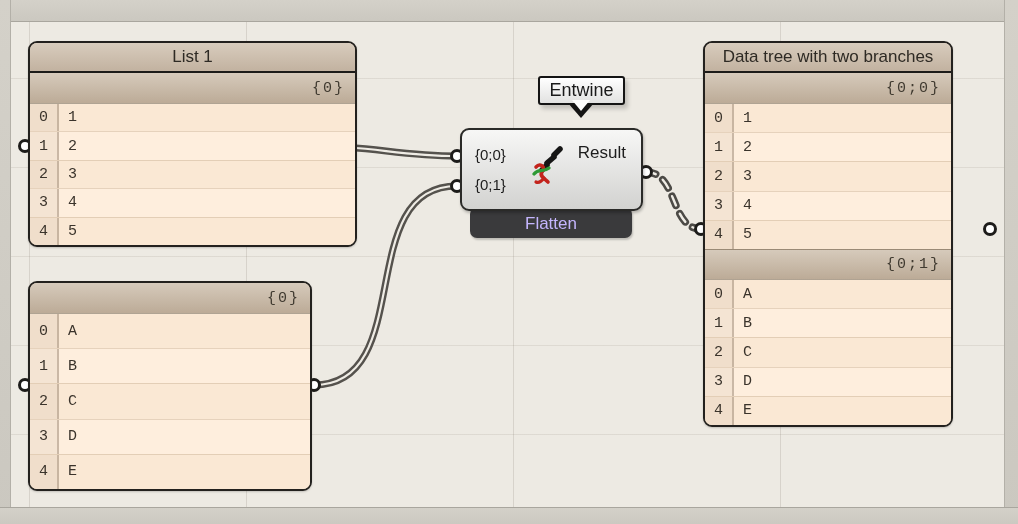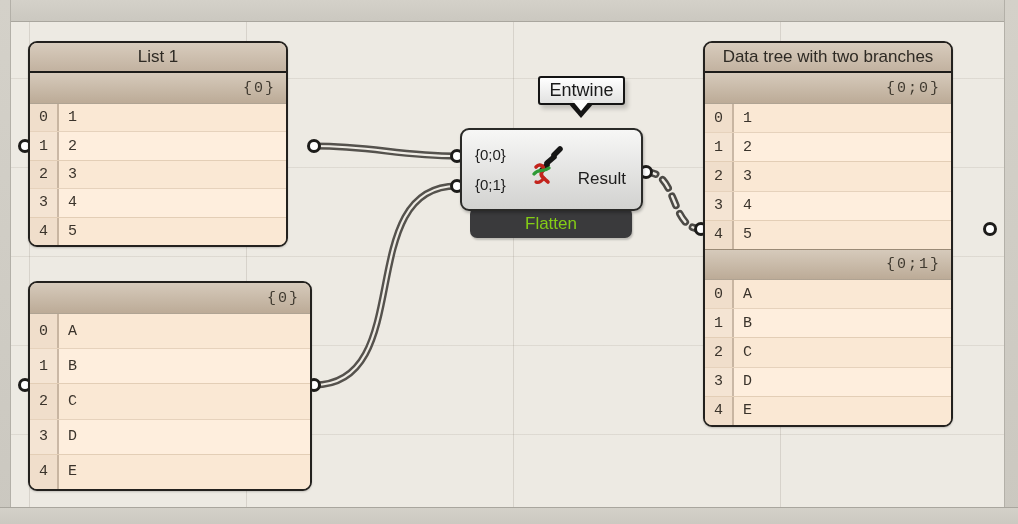--- a/index.html
+++ b/index.html
@@ -49,27 +49,27 @@
           background:rgba(120,100,80,0.07);border-right:2px solid rgba(150,130,110,0.45);}
   .prow .val{flex:1;display:flex;align-items:center;padding-left:9px;}
 
   
   .component{position:absolute;left:460px;top:128px;width:183px;height:83px;z-index:4;
           border:2px solid #2a2a28;border-radius:9px;box-sizing:border-box;
           background:linear-gradient(#f7f7f6,#d2d2d0);
           box-shadow:1px 2px 3px rgba(0,0,0,0.25);}
   .cin{position:absolute;left:13px;font-size:15px;color:#1d1d1d;}
   .cin.one{top:16px;} .cin.two{top:46px;}
-  .cout{position:absolute;right:15px;top:39px;font-size:17px;color:#1d1d1d;}
+  .cout{position:absolute;right:15px;top:13px;font-size:17px;color:#1d1d1d;}
   .cicon{position:absolute;left:70px;top:14px;width:40px;height:44px;}
 
   .flatten-tag{position:absolute;left:470px;top:207px;width:162px;height:31px;z-index:3;
           background:#3a3a3c;border-radius:7px;display:flex;align-items:flex-end;
           justify-content:center;padding-bottom:4px;box-sizing:border-box;
-          color:#84cc16;font-size:17px;box-shadow:1px 2px 2px rgba(0,0,0,0.2);}
+          color:#c4b5fd;font-size:17px;box-shadow:1px 2px 2px rgba(0,0,0,0.2);}
 
   
   .tooltip{position:absolute;left:507px;top:76px;width:87px;height:29px;z-index:5;
           background:linear-gradient(#ffffff,#e2e2e1);border:2px solid #141414;
           border-radius:3px;box-sizing:border-box;display:flex;align-items:center;
           justify-content:center;font-size:18px;color:#1a1a1a;
           box-shadow:3px 4px 4px rgba(0,0,0,0.18);margin-left:31px;}
   .tooltip .tail-outer{position:absolute;top:100%;left:28px;width:0;height:0;
           border-left:13px solid transparent;border-right:13px solid transparent;
           border-top:15px solid #141414;}
@@ -105,21 +105,21 @@
   <div class="nub" style="left:18px;top:139px"></div>
   <div class="nub" style="left:307px;top:139px"></div>
   <div class="nub" style="left:18px;top:378px"></div>
   <div class="nub" style="left:307px;top:378px"></div>
   <div class="nub" style="left:450px;top:149px"></div>
   <div class="nub" style="left:450px;top:179px"></div>
   <div class="nub" style="left:639px;top:165px"></div>
   <div class="nub" style="left:694px;top:222px"></div>
   <div class="nub" style="left:983px;top:222px"></div>
 
-  <div class="panel" style="left:28px;top:41px;width:260px;height:206px">
+  <div class="panel" style="left:28px;top:41px;width:329px;height:206px">
     <div class="ptitle">List 1</div>
     <div class="pbody">
         <div class="branch-header">{0}</div>
         <div class="prow even">
           <div class="idx">0</div>
           <div class="val">1</div>
         </div>
         <div class="prow odd">
           <div class="idx">1</div>
           <div class="val">2</div>

